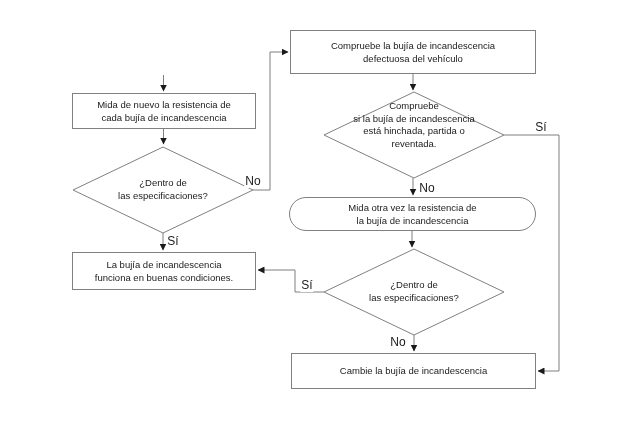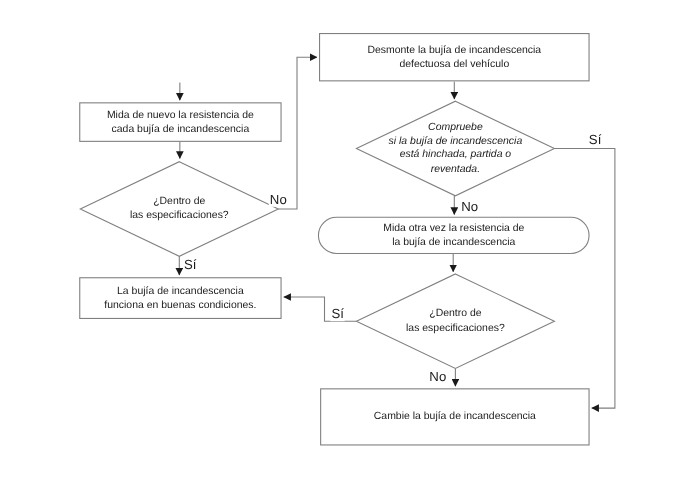--- a/index.html
+++ b/index.html
@@ -89,32 +89,32 @@
     <polygon class="shape" points="414,249 504,292 414,335 324,292"></polygon>
   </svg>
 
 
   <div class="node" style="left:72px; top:93px; width:184px; height:36px;">Mida de nuevo la resistencia de
 cada bujía de incandescencia</div>
 
   <div class="node" style="left:72px; top:252px; width:184px; height:38px;">La bujía de incandescencia
 funciona en buenas condiciones.</div>
 
-  <div class="node" style="left:290px; top:30px; width:246px; height:44px;">Desmonte la bujía de incandescencia
+  <div class="node" style="left:290px; top:30px; width:246px; height:44px;">Compruebe la bujía de incandescencia
 defectuosa del vehículo</div>
 
   <div class="node" style="left:289px; top:197px; width:247px; height:34px;border-radius:17px;">Mida otra vez la resistencia de
 la bujía de incandescencia</div>
 
-  <div class="node" style="left:291px; top:353px; width:245px; height:52px;">Cambie la bujía de incandescencia</div>
+  <div class="node" style="left:291px; top:353px; width:245px; height:36px;">Cambie la bujía de incandescencia</div>
 
   <div class="diamond-text" style="left:163px; top:190px; width:150px;">¿Dentro de
 las especificaciones?</div>
 
-  <div class="diamond-text" style="left:414px; top:135px; width:170px;font-style:italic;">Compruebe
+  <div class="diamond-text" style="left:414px; top:125px; width:170px;">Compruebe
 si la bujía de incandescencia
 está hinchada, partida o
 reventada.</div>
 
   <div class="diamond-text" style="left:414px; top:292px; width:150px;">¿Dentro de
 las especificaciones?</div>
 
   <div class="edge-label" style="left:253px; top:181px;">No</div>
 
   <div class="edge-label" style="left:173px; top:241px;">Sí</div>

